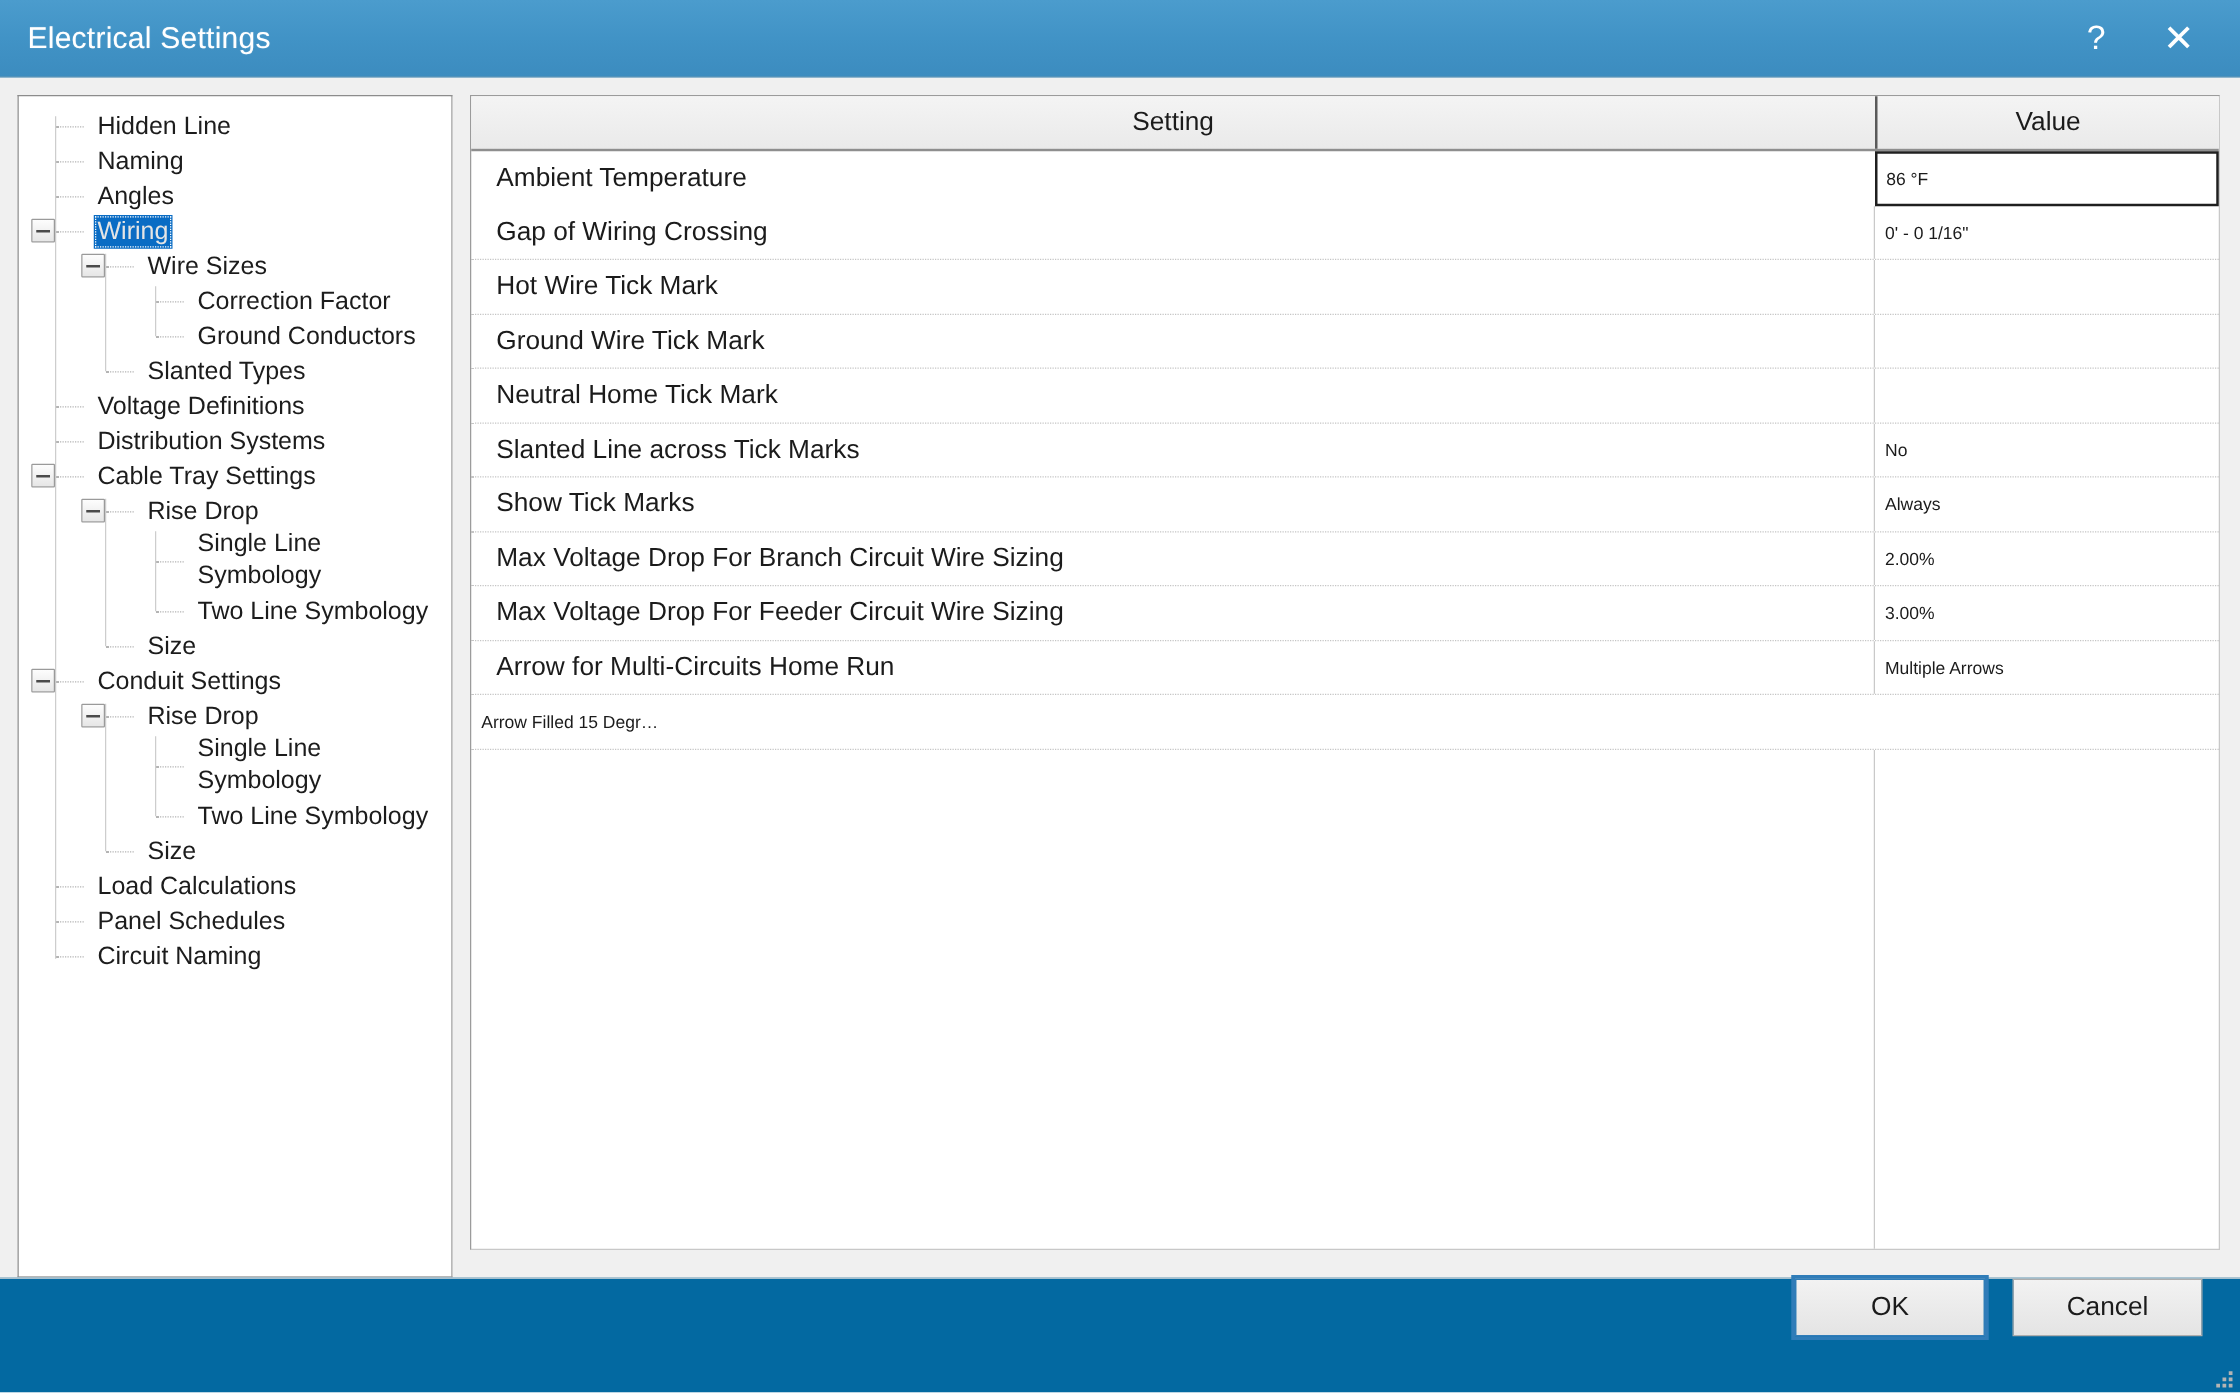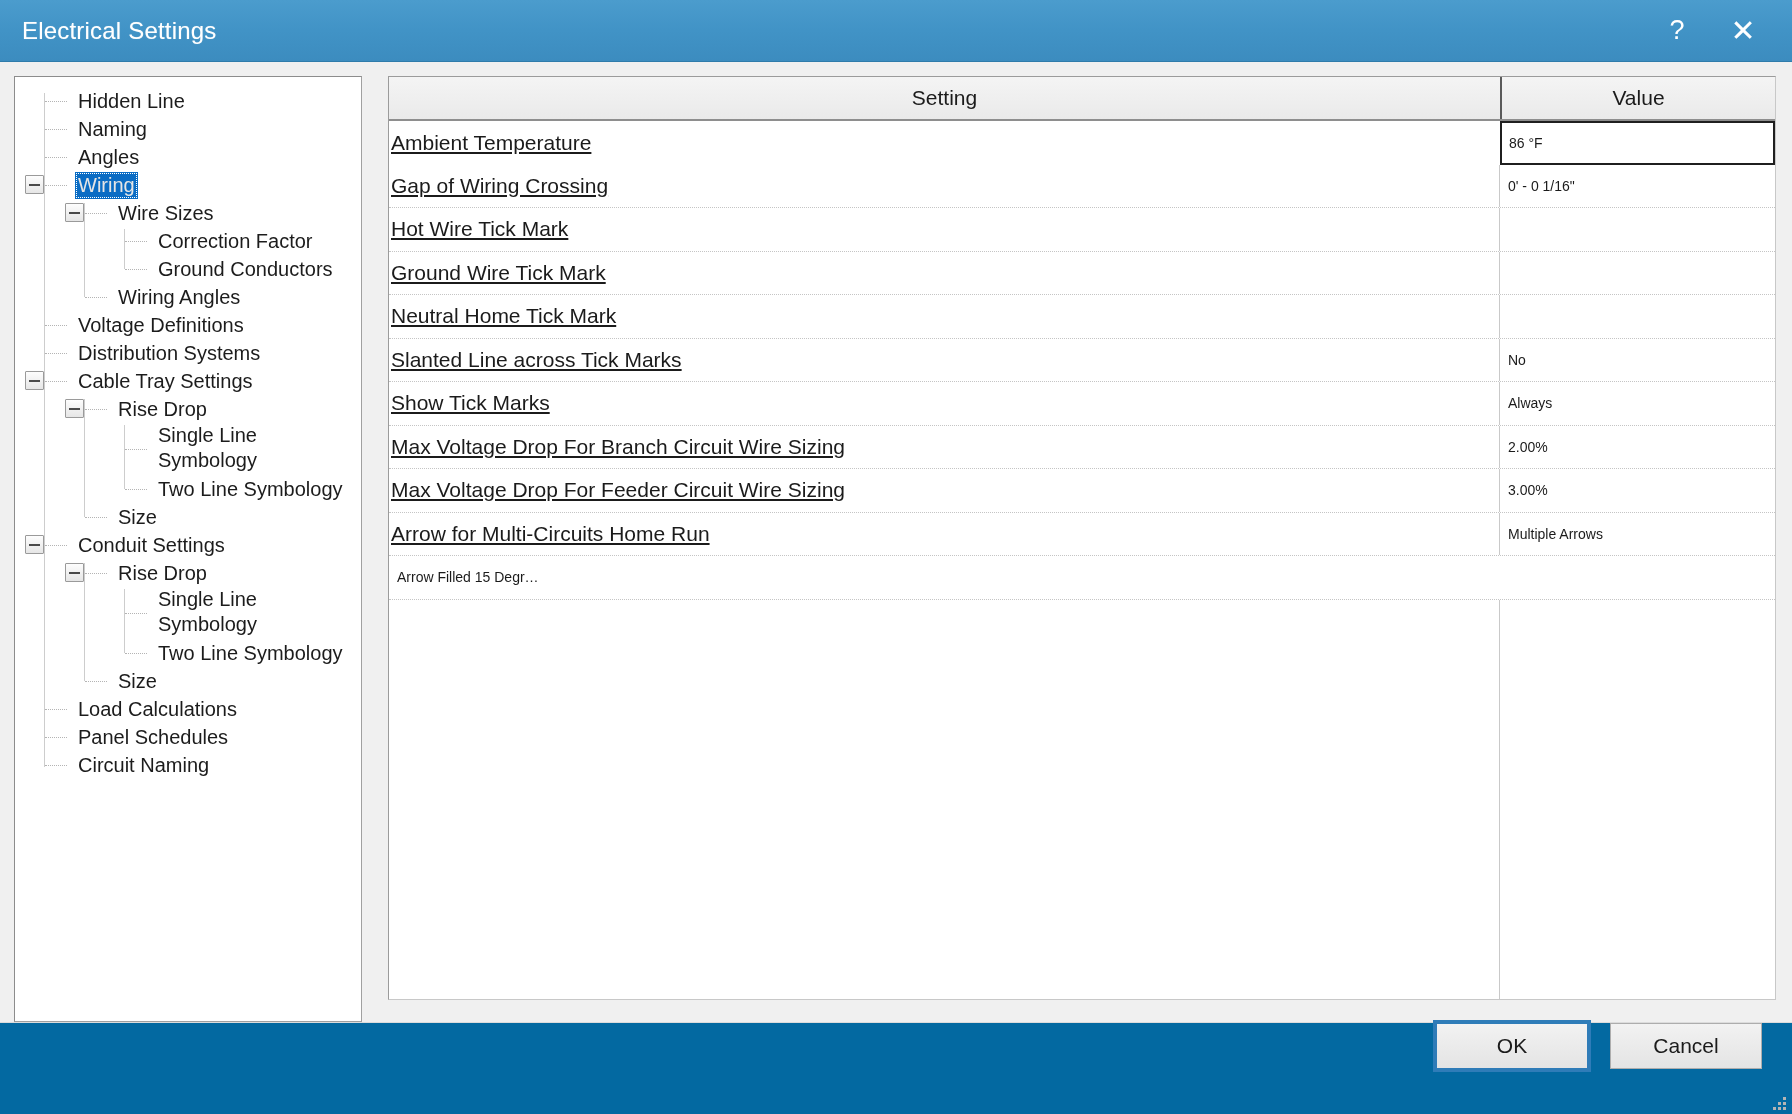--- a/index.html
+++ b/index.html
@@ -132,21 +132,20 @@
   .grid {
     flex: 1;
     background: #ffffff;
     border: 1px solid #9b9b9b;
     border-right-color:#c8c8c8;
     border-bottom-color:#c8c8c8;
     display: flex;
     flex-direction: column;
     min-height: 0;
     position: relative;
-    margin-left: 12px;
   }
   .ghead {
     display: flex;
     height: 44px;
     min-height: 44px;
     background: linear-gradient(to bottom,#f4f4f4,#eaeaea);
     border-bottom: 2px solid #8e8e8e;
   }
   .ghead .hc {
     display: flex; align-items: center; justify-content: center;
@@ -160,27 +159,26 @@
   }
   .gbody { flex: 1; position: relative; min-height: 0; }
   .grow {
     display: flex;
     height: 43.5px;
     border-bottom: 1px dotted #c5c5c5;
   }
   .cell-setting {
     flex: 1; min-width: 0;
     display: flex; align-items: center;
-    padding-left: 2px;
+    padding-left: 20px;
     font-size: 21px;
     color: #1b1b1b;
     border-right: 1px solid #c9c9c9;
     overflow: hidden;
     white-space: nowrap;
-    text-decoration: underline;
   }
   .cell-value {
     width: 275px; min-width: 275px;
     display: flex; align-items: center;
     padding-left: 8px;
     font-size: 14px;
     color: #1b1b1b;
     overflow: hidden;
     white-space: nowrap;
   }
@@ -282,21 +280,21 @@
           <div class="tnode" style="padding-left: 140px;">
             <span class="hdash" style="left: 110px; width: 22px; top: 14px;"></span>
             <span class="label">Correction Factor</span>
           </div>
           <div class="tnode" style="padding-left: 140px;">
             <span class="hdash" style="left: 110px; width: 22px; top: 14px;"></span>
             <span class="label">Ground Conductors</span>
           </div>
           <div class="tnode" style="padding-left: 100px;">
             <span class="hdash" style="left: 70px; width: 22px; top: 14px;"></span>
-            <span class="label">Wiring Angles</span>
+            <span class="label">Slanted Types</span>
           </div>
           <div class="tnode" style="padding-left: 60px;">
             <span class="hdash" style="left: 30px; width: 22px; top: 14px;"></span>
             <span class="label">Voltage Definitions</span>
           </div>
           <div class="tnode" style="padding-left: 60px;">
             <span class="hdash" style="left: 30px; width: 22px; top: 14px;"></span>
             <span class="label">Distribution Systems</span>
           </div>
           <div class="tnode" style="padding-left: 60px;">

